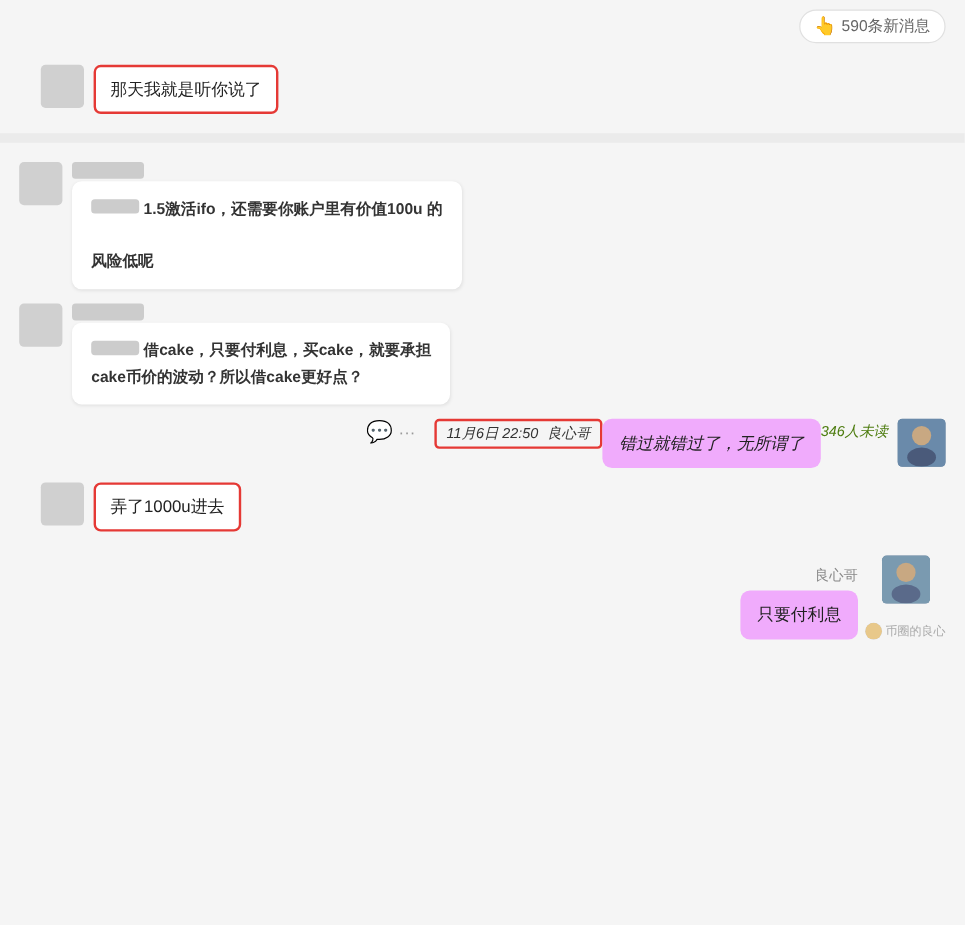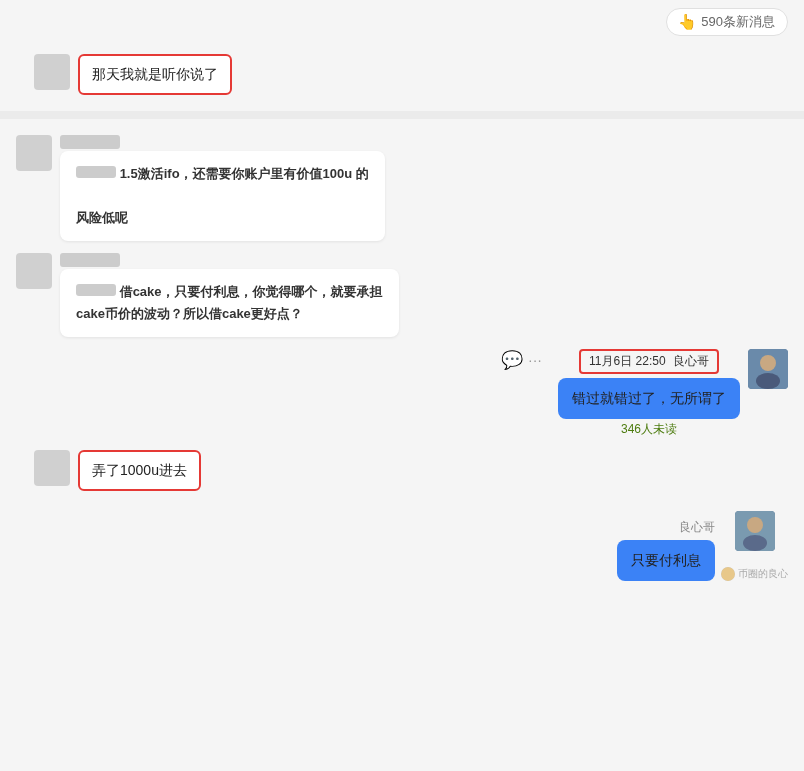--- a/index.html
+++ b/index.html
@@ -95,41 +95,42 @@
     .msg-right {
       display: flex;
       align-items: flex-start;
       justify-content: flex-end;
       gap: 8px;
       position: relative;
     }
 
     .msg-right-inner {
       display: flex;
-      flex-direction: column;
-      align-items: center;
+      flex-direction: row;
+      align-items: flex-start;
+      font-style: italic;
     }
 
     .msg-meta-right {
       display: flex;
       align-items: center;
       gap: 6px;
       margin-bottom: 4px;
     }
 
     .timestamp-outlined {
       border: 2px solid #e53935;
       border-radius: 4px;
       padding: 2px 8px;
       font-size: 12px;
       color: #333;
     }
 
     .bubble-right {
-      background: #3b82f6;
+      background: #f0abfc;
       border-radius: 8px;
       padding: 10px 14px;
       color: #222;
       font-size: 14px;
       line-height: 1.5;
       max-width: 280px;
     }
 
     .unread-count {
       color: #4d7c0f;
@@ -241,21 +242,21 @@
     </div>
   </div>
 
   <div class="msg-left-card">
     <div class="avatar-placeholder"></div>
     <div style="display:flex;flex-direction:column;gap:2px;">
       <div class="blurred-name"></div>
       <div class="card-bubble">
         <span>
           <span class="blurred-name-sm"></span>
-          <span>借cake，只要付利息，你觉得哪个，就要承担</span><br>
+          <span>借cake，只要付利息，买cake，就要承担</span><br>
           <span>cake币价的波动？所以借cake更好点？</span>
         </span>
       </div>
     </div>
   </div>
 
   <div class="msg-right">
     <div class="reaction-row">
       <span class="reaction-icon">💬</span>
       <span class="dots-btn">···</span>

